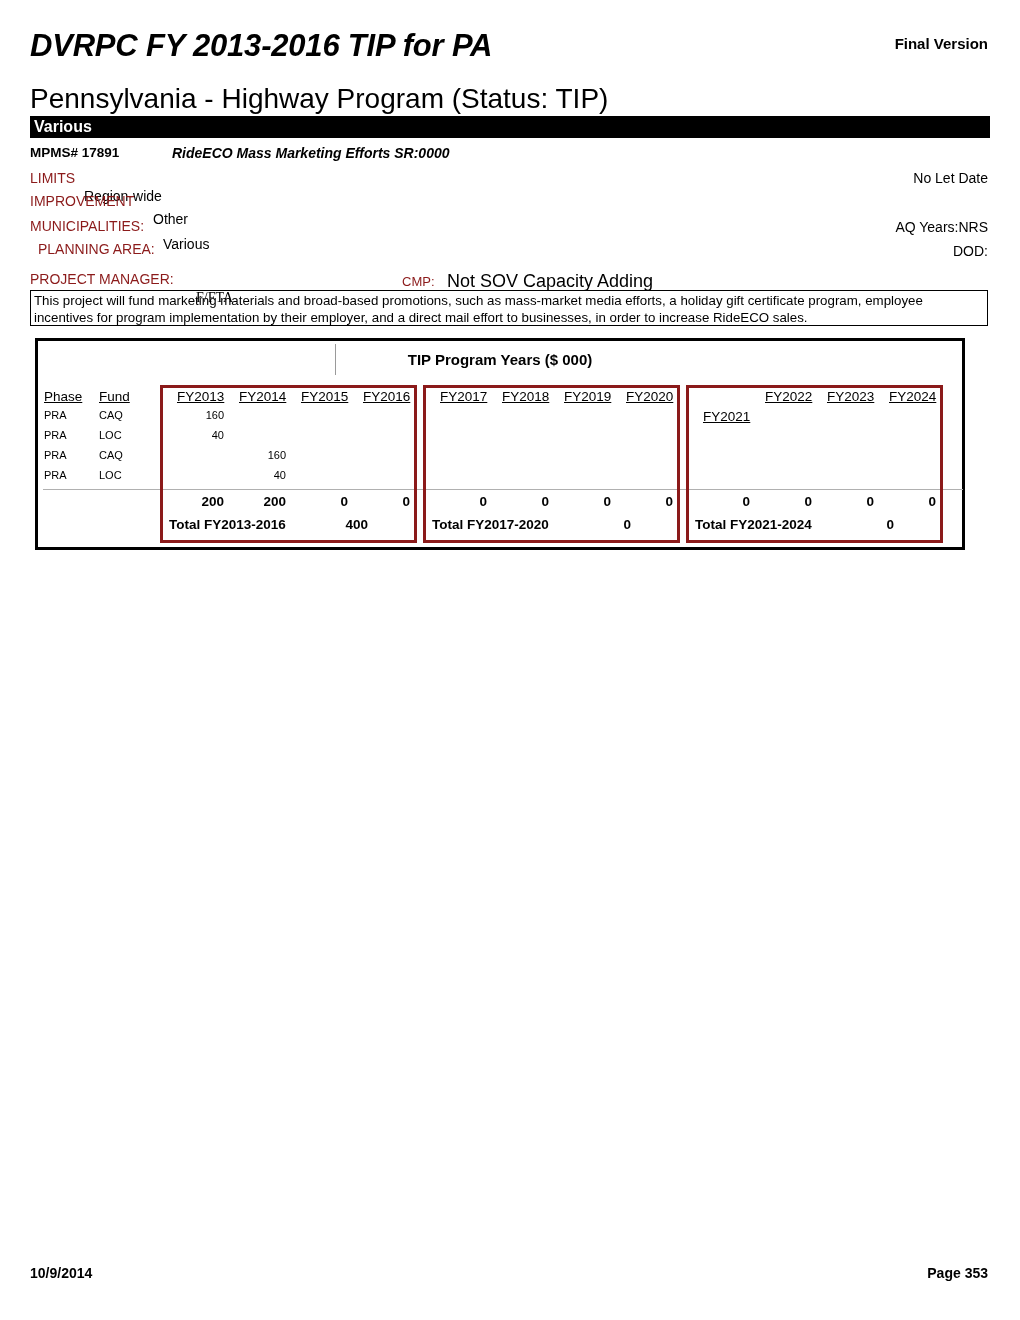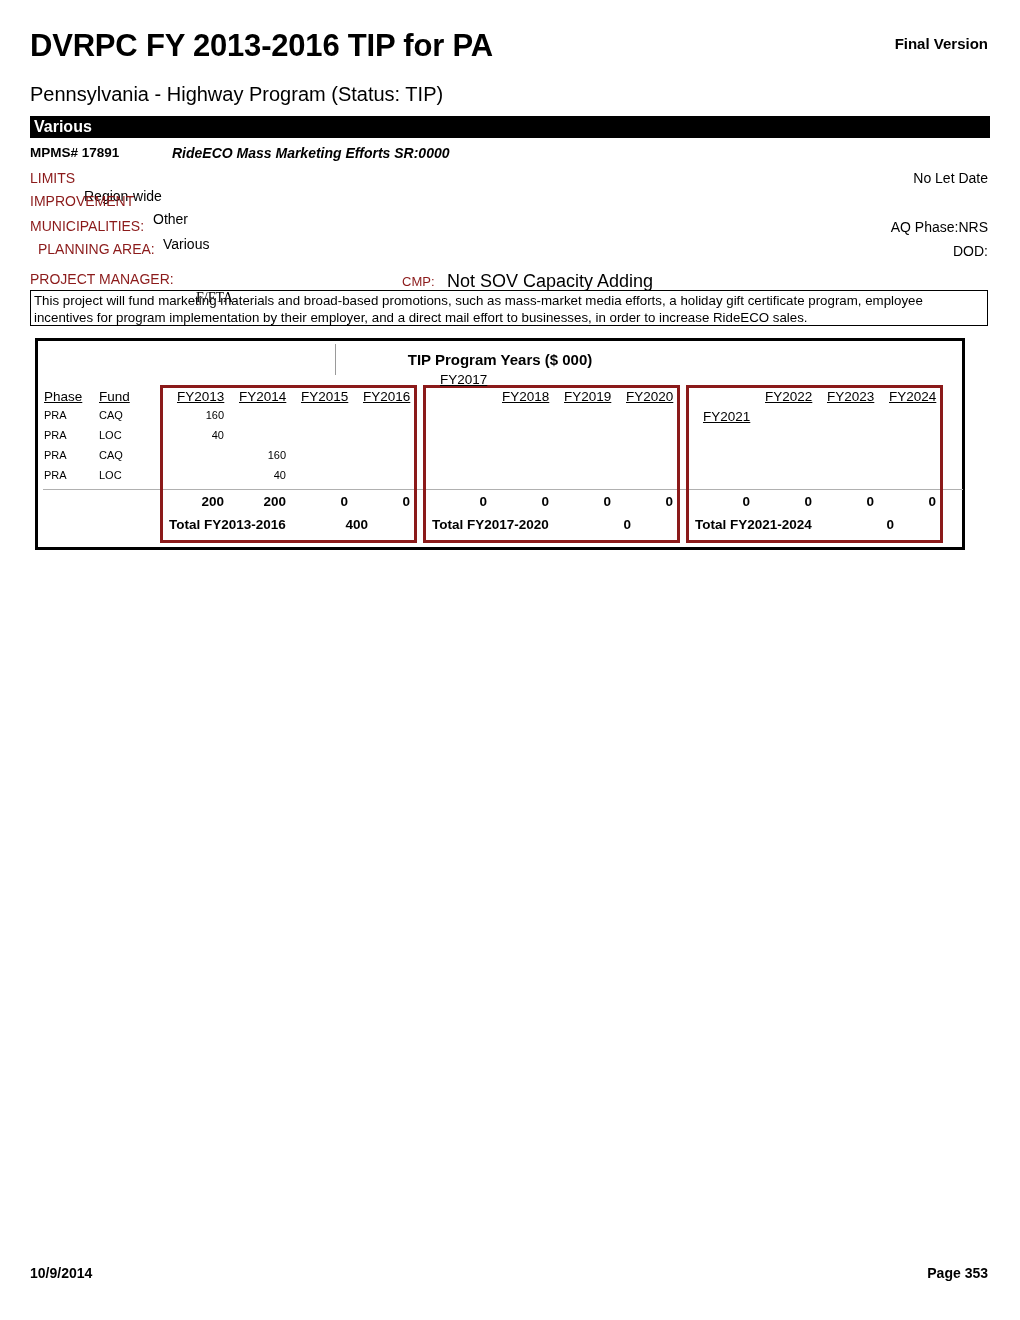--- a/index.html
+++ b/index.html
@@ -23,34 +23,35 @@
   }
   
   .doc-title {
     position: absolute;
     left: 30px;
     top: 28px;
     font-size: 31px;
     font-weight: bold;
     letter-spacing: -0.2px;
     white-space: nowrap;
+    font-style: italic;
   }
   .final-version {
     position: absolute;
     right: 32px;
     top: 35px;
     font-size: 15px;
     font-weight: bold;
     white-space: nowrap;
   }
   .doc-subtitle {
     position: absolute;
     left: 30px;
     top: 83px;
-    font-size: 20px;
+    font-size: 28px;
     font-weight: normal;
     white-space: nowrap;
   }
   .section-bar {
     position: absolute;
     left: 30px;
     top: 116px;
     width: 960px;
     height: 22px;
     background: #000000;
@@ -271,21 +272,21 @@
   <div class="meta-label" style="left:30px; top:241px;margin-left:8px;">PLANNING AREA:</div>
   <div class="meta-value" style="left:160px; top:241px;"></div>
 
   <div class="meta-label" style="left:30px; top:271px;">PROJECT MANAGER:</div>
   <div class="meta-value serif" style="left:196px; top:272px;">F/FTA</div>
 
   <div class="cmp-label">CMP:</div>
   <div class="cmp-value">Not SOV Capacity Adding</div>
 
   <div class="meta-right" style="right:32px; top:170px;">No Let Date</div>
-  <div class="meta-right" style="right:32px; top:219px;">AQ Phase:NRS</div>
+  <div class="meta-right" style="right:32px; top:219px;">AQ Years:NRS</div>
   <div class="meta-right" style="right:32px; top:243px;">DOD:</div>
 
   <div class="desc-box">
     <div class="desc-text">This project will fund marketing materials and broad-based promotions, such as mass-market media efforts, a holiday gift certificate program, employee incentives for program implementation by their employer, and a direct mail effort to businesses, in order to increase RideECO sales.</div>
   </div>
 
   <div class="tip-box">
     <div class="tip-title-tick"></div>
     <div class="tip-title">TIP Program Years ($ 000)</div>
 
@@ -333,21 +334,21 @@
     <div class="cell num" style="left:310px; top:128px; width:62px;"></div>
 
     <div class="total-num" style="left:124px; top:153px; width:62px;">200</div>
     <div class="total-num" style="left:186px; top:153px; width:62px;">200</div>
     <div class="total-num" style="left:248px; top:153px; width:62px;">0</div>
     <div class="total-num" style="left:310px; top:153px; width:62px;">0</div>
 
     <div class="total-label" style="left:131px; top:176px;">Total FY2013-2016</div>
     <div class="total-sum" style="left:262px; top:176px; width:68px;">400</div>
 
-    <div class="col-head" style="left:402px; top:31px;text-decoration:underline;">FY2017</div>
+    <div class="col-head" style="left:402px; top:48px;text-decoration:underline;">FY2017</div>
     <div class="col-head" style="left:464px; top:48px;">FY2018</div>
     <div class="col-head" style="left:526px; top:48px;">FY2019</div>
     <div class="col-head" style="left:588px; top:48px;">FY2020</div>
 
     <div class="cell num" style="left:387px; top:68px; width:62px;"></div>
     <div class="cell num" style="left:449px; top:68px; width:62px;"></div>
     <div class="cell num" style="left:511px; top:68px; width:62px;"></div>
     <div class="cell num" style="left:573px; top:68px; width:62px;"></div>
 
     <div class="total-num" style="left:387px; top:153px; width:62px;">0</div>

